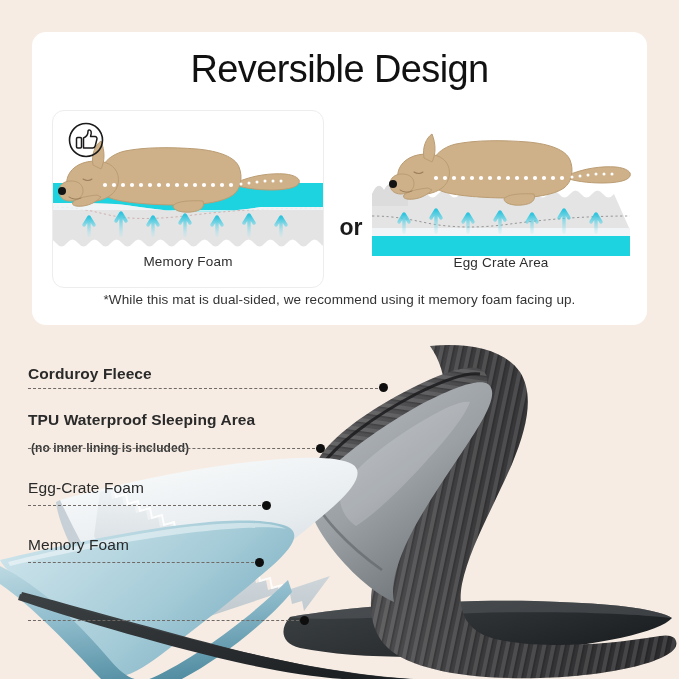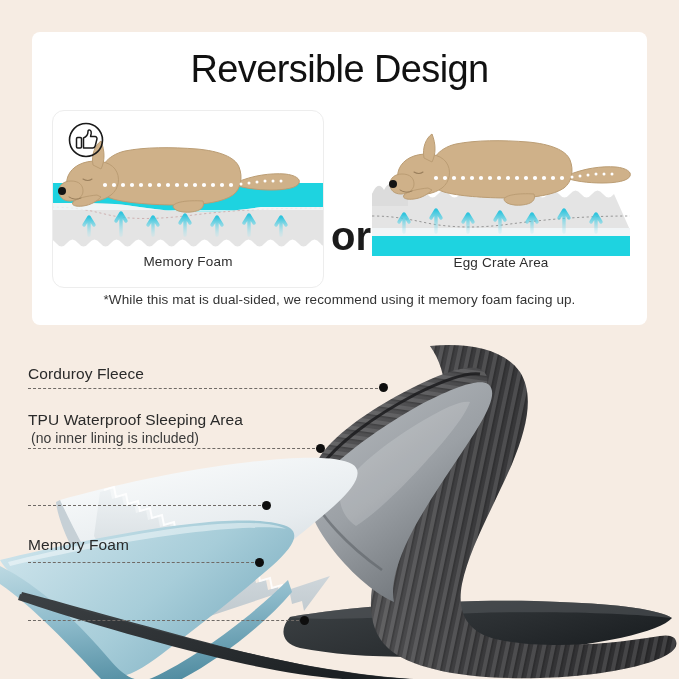--- a/index.html
+++ b/index.html
@@ -23,21 +23,21 @@
   }
 
   
   .top-card {
     position: absolute;
     left: 32px;
     top: 32px;
     width: 615px;
     height: 293px;
     background: #ffffff;
-    border-radius: 8px;
+    border-radius: 14px;
     box-sizing: border-box;
   }
 
   .card-title {
     position: absolute;
     left: 0;
     top: 16px;
     width: 100%;
     text-align: center;
     font-size: 38px;
@@ -78,21 +78,21 @@
     box-sizing: border-box;
     overflow: hidden;
   }
 
   .or-word {
     position: absolute;
     left: 296px;
     top: 104px;
     width: 46px;
     text-align: center;
-    font-size: 40px;
+    font-size: 23px;
     font-weight: 700;
     color: #1b1b1b;
     letter-spacing: 0px;
   }
 
   .panel-caption {
     position: absolute;
     bottom: 18px;
     left: 0;
     width: 100%;
@@ -157,25 +157,25 @@
 
   .ann-label {
     font-size: 15.5px;
     color: #2a2a2a;
     letter-spacing: 0.1px;
     white-space: nowrap;
     line-height: 1.25;
   }
 
   .ann-sub {
-    font-size: 14px;
+    font-size: 12px;
     color: #3a3a3a;
     letter-spacing: 0.05px;
     white-space: nowrap;
-    margin-top: 1px;
+    margin-top: 12px;
     padding-left: 3px;
   }
 
   .leader {
     position: absolute;
     height: 1px;
     border-top: 1px dashed #6f6a66;
     left: 28px;
   }
 
@@ -585,33 +585,36 @@
       <g>
         <path d="M20,258 C80,274 160,296 240,314 C310,330 370,340 410,340
                  L410,339 C364,336 300,326 236,310 C158,290 76,266 22,252 Z" fill="#3a3f42"></path>
         <path d="M20,254 C90,272 180,298 270,318 C330,331 380,338 414,339
                  C372,344 306,338 236,322 C150,302 66,276 18,260 Z" fill="url(#nonslipG)"></path>
       </g>
     </svg>
 
     <div class="annotations">
 
-      <div class="ann" style="top:24px;">
+      <div class="ann" style="top:24px;font-weight:bold;">
         <div class="ann-label">Corduroy Fleece</div>
       </div>
       <div class="leader" style="top:48px; width:355px;"></div>
       <div class="leader-dot" style="left:379px; top:43px;"></div>
 
-      <div class="ann" style="top:70px;">
+      <div class="ann" style="top:70px;font-weight:bold;">
         <div class="ann-label">TPU Waterproof Sleeping Area</div>
         <div class="ann-sub">(no inner lining is included)</div>
       </div>
       <div class="leader" style="top:108px; width:292px;"></div>
       <div class="leader-dot" style="left:316px; top:104px;"></div>
 
+      <div class="ann" style="top:138px;">
+        <div class="ann-label">Egg-Crate Foam</div>
+      </div>
       <div class="leader" style="top:165px; width:238px;"></div>
       <div class="leader-dot" style="left:262px; top:161px;"></div>
 
       <div class="ann" style="top:195px;">
         <div class="ann-label">Memory Foam</div>
       </div>
       <div class="leader" style="top:222px; width:231px;"></div>
       <div class="leader-dot" style="left:255px; top:218px;"></div>
 
       <div class="leader" style="top:280px; width:276px;"></div>

